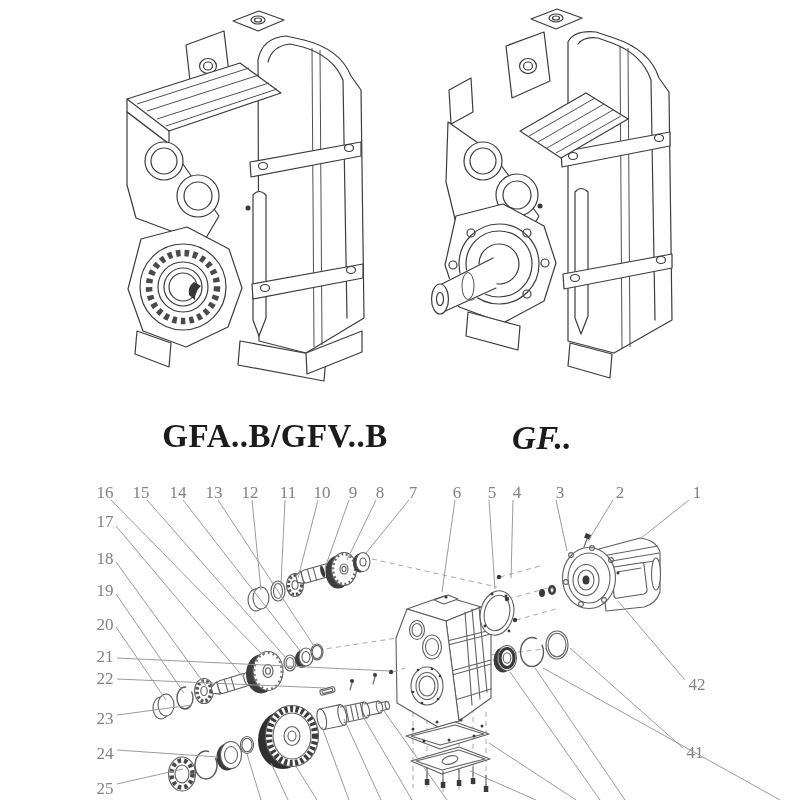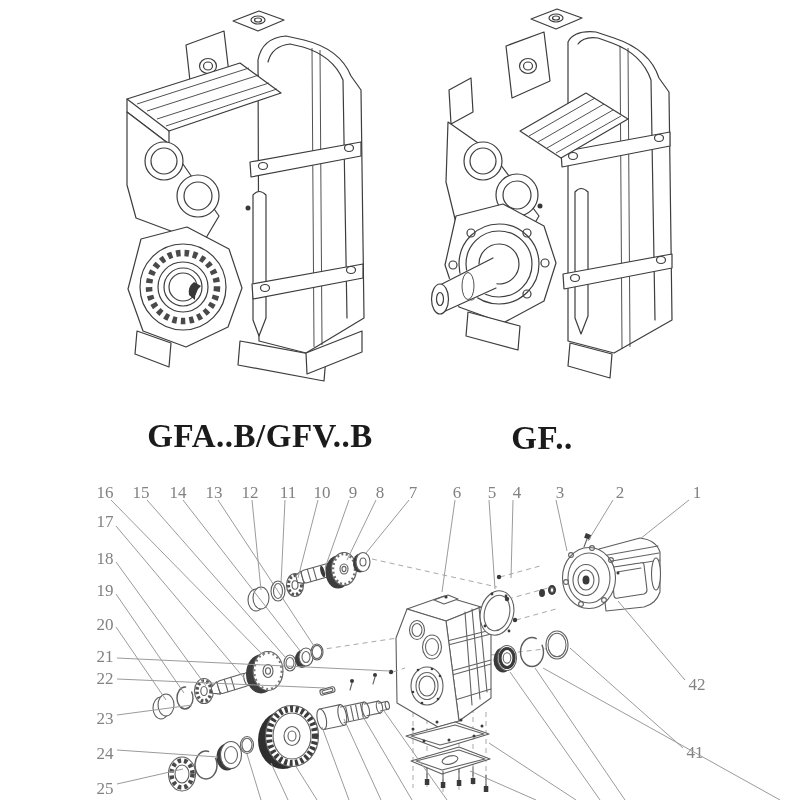--- a/index.html
+++ b/index.html
@@ -10,22 +10,22 @@
     font-family:"Liberation Serif", serif;
   }
   .layer { position:absolute; left:0; }
   #top-art { top:0; }
   #exploded { top:480px; }
   .model-label {
     position:absolute; text-align:center; font-weight:bold;
     font-size:33px; color:#1b1b1b; letter-spacing:0.5px;
     font-family:"Liberation Serif", serif; white-space:nowrap;
   }
-  #label-left  { left:130px; top:418px; width:260px; }
-  #label-right { left:462px; top:420px; width:160px; }
+  #label-left  { left:145px; top:418px; width:260px; }
+  #label-right { left:462px; top:420px; width:160px;font-style:italic; }
 
   
   .td  { stroke:#3d3d3d; stroke-width:1.2; fill:none; stroke-linejoin:round; stroke-linecap:round; }
   .tdw { stroke:#3d3d3d; stroke-width:1.2; fill:#ffffff; stroke-linejoin:round; }
   .tdt { stroke:#3d3d3d; stroke-width:0.9; fill:none; }
   .dk  { fill:#383838; stroke:none; }
 
   
   .ex  { stroke:#636363; stroke-width:1.1; fill:none; stroke-linejoin:round; stroke-linecap:round; }
   .exw { stroke:#5d5d5d; stroke-width:1.1; fill:#ffffff; stroke-linejoin:round; }

